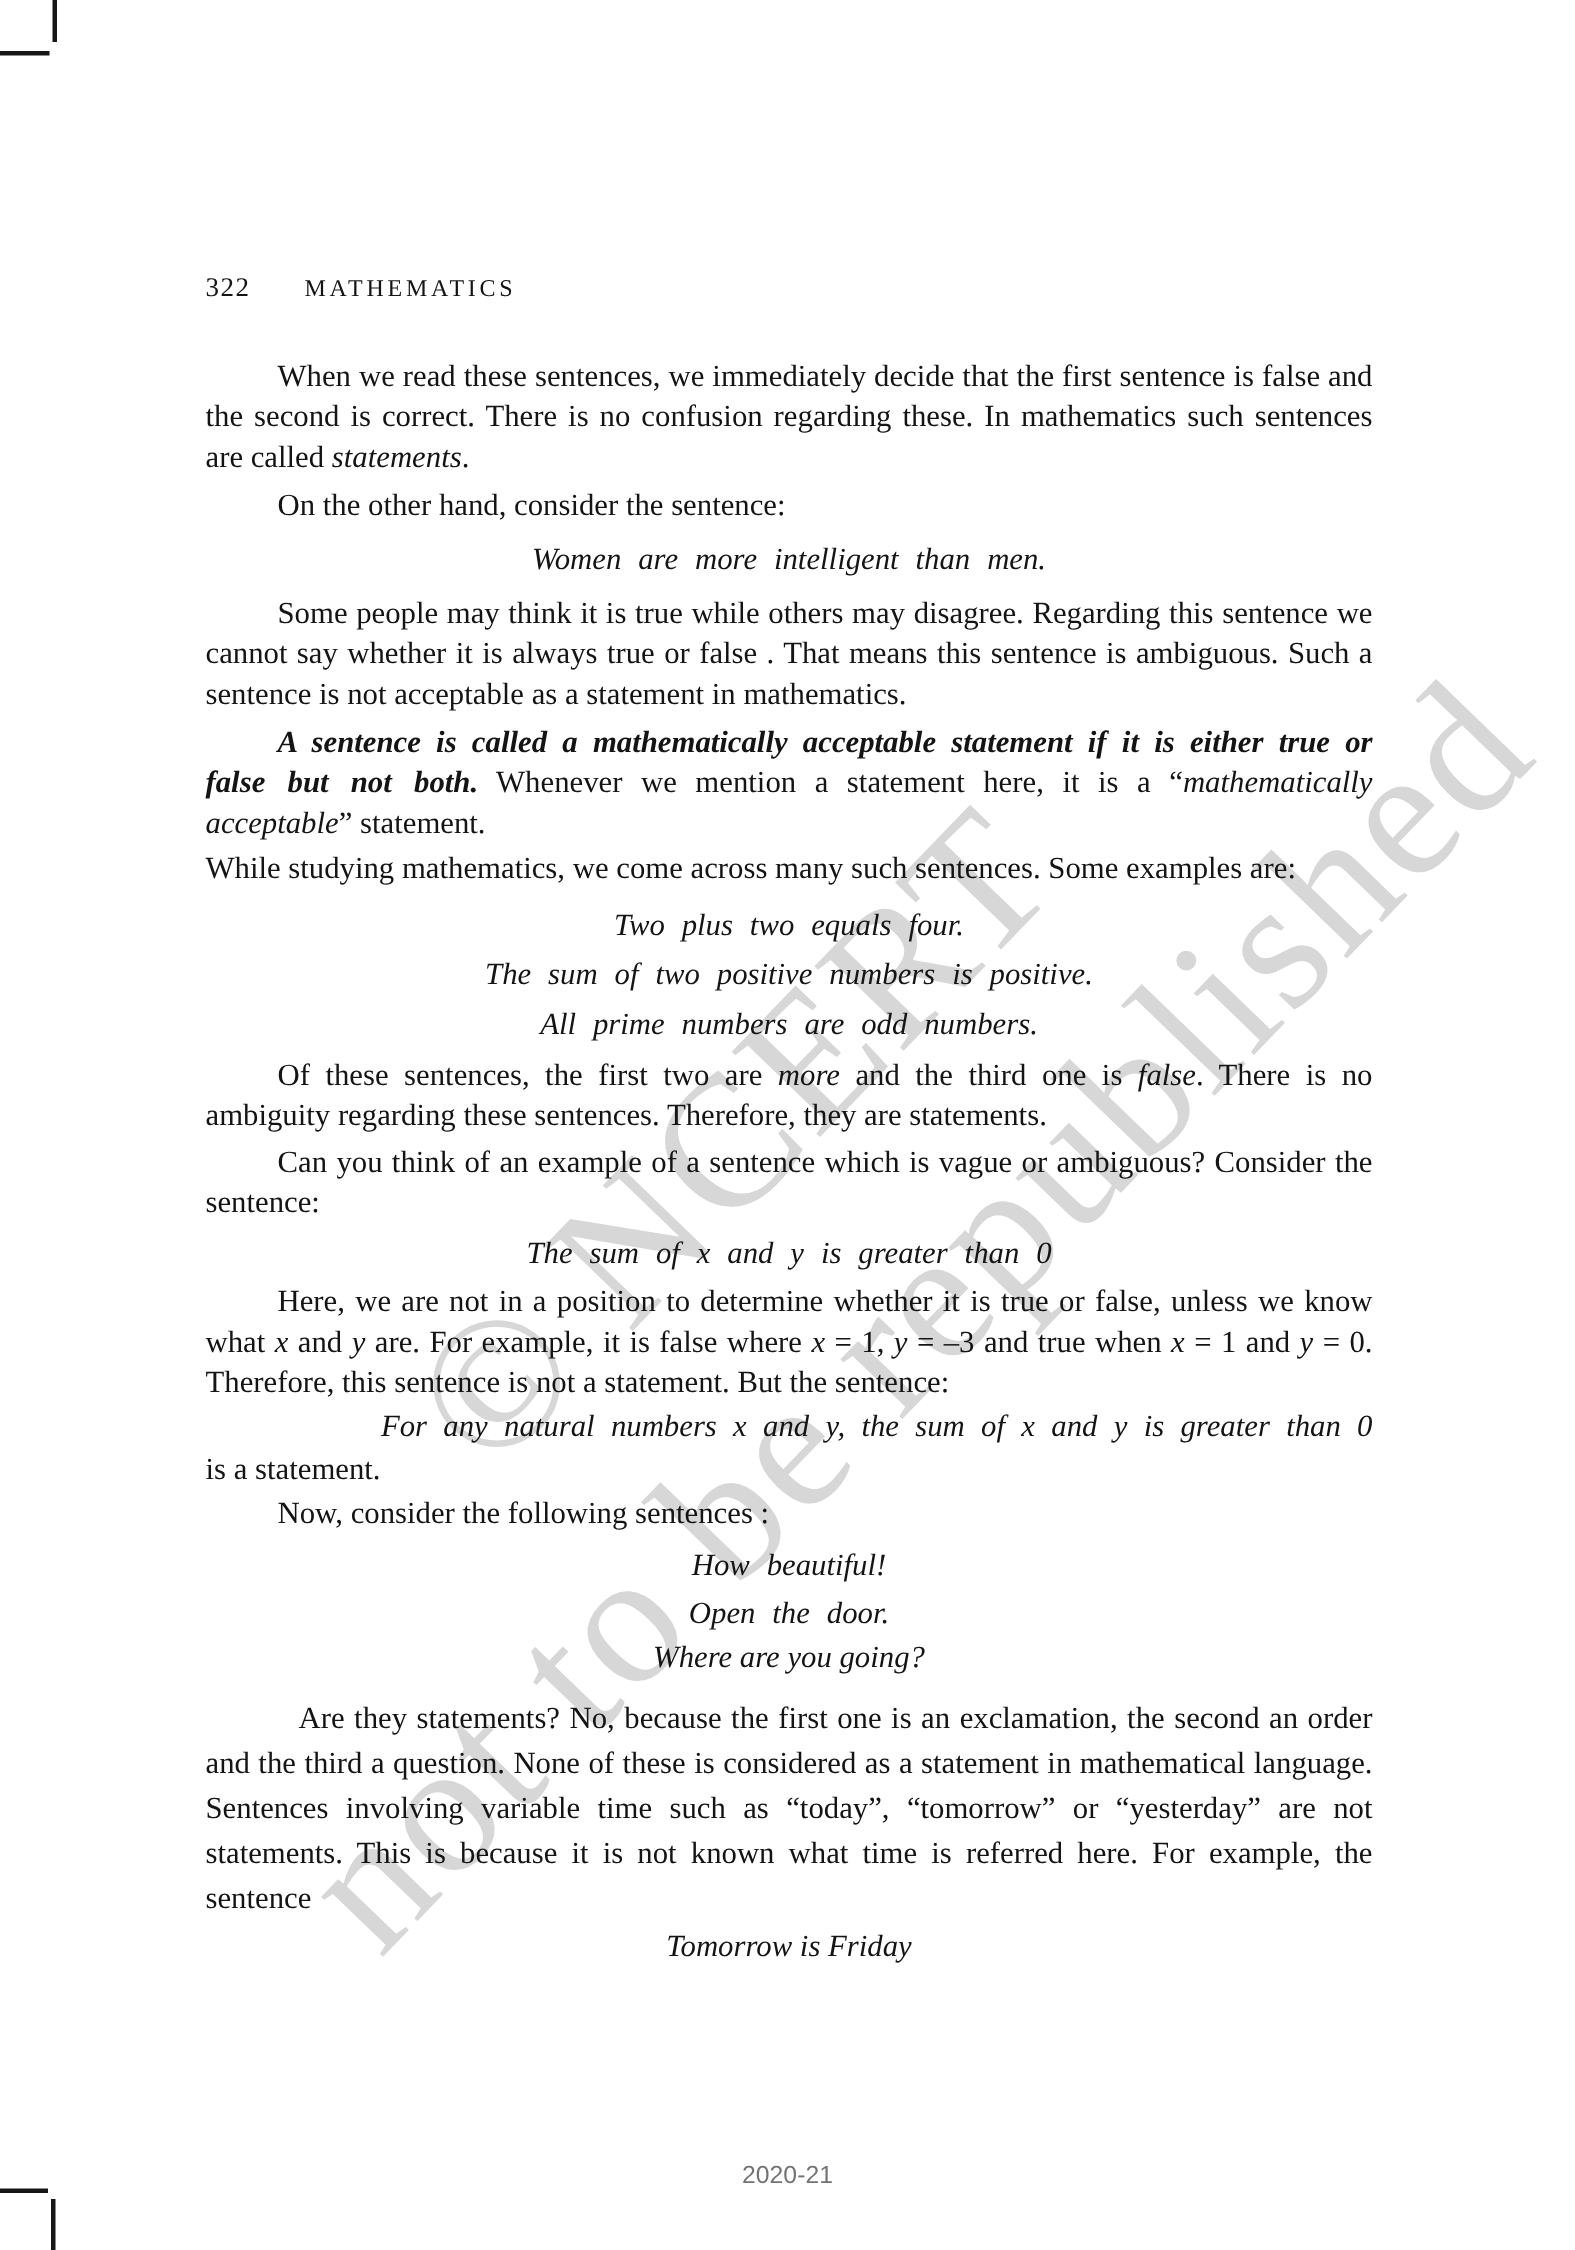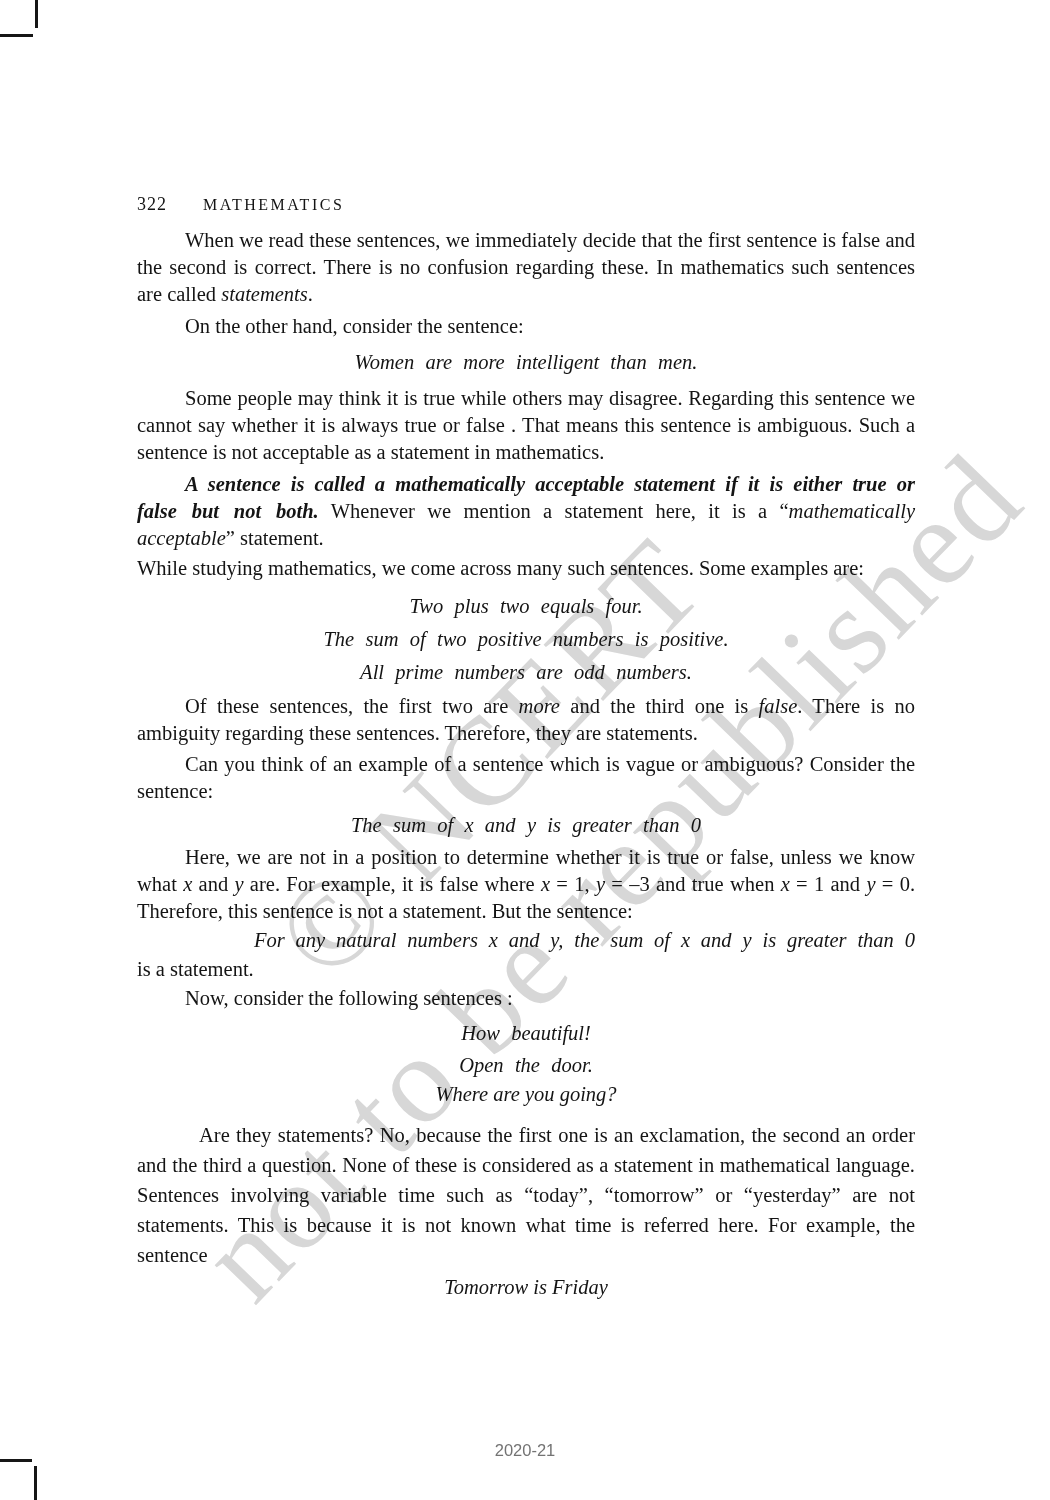--- a/index.html
+++ b/index.html
@@ -36,21 +36,21 @@
     letter-spacing: 3px;
     color: #d7d7d7;
     z-index: 0;
     white-space: nowrap;
     user-select: none;
   }
 
   .page-header {
     position: absolute;
     left: 137px;
-    top: 194px;
+    top: 181px;
     z-index: 1;
     font-size: 18px;
   }
   .page-num { letter-spacing: 1px; }
   .book-title {
     margin-left: 36px;
     font-size: 16px;
     letter-spacing: 2.5px;
   }
 
@@ -113,21 +113,21 @@
     <div>© NCERT</div>
     <div>not to be republished</div>
   </div>
 
   <header class="page-header">
     <span class="page-num">322</span><span class="book-title">MATHEMATICS</span>
   </header>
 
   <main class="content">
 
-    <p class="indent" style="margin-top:2px"><span>When we read these sentences, we immediately decide that the first sentence is false and the second is correct. There is no confusion regarding these. In mathematics such sentences are called </span><i>statements</i><span>.</span></p>
+    <p class="indent" style="margin-top:13px"><span>When we read these sentences, we immediately decide that the first sentence is false and the second is correct. There is no confusion regarding these. In mathematics such sentences are called </span><i>statements</i><span>.</span></p>
 
     <p class="indent" style="margin-top:5px"><span>On the other hand, consider the sentence:</span></p>
 
     <p class="center spread" style="margin-top:8px"><span>Women are more intelligent than men.</span></p>
 
     <p class="indent" style="margin-top:9px"><span>Some people may think it is true while others may disagree. Regarding this sentence we cannot say whether it is always true or false . That means this sentence is ambiguous. Such a sentence is not acceptable as a statement in mathematics.</span></p>
 
     <p class="indent" style="margin-top:5px"><b class="def-bold">A sentence is called a mathematically acceptable statement if it is either true or false but not both.</b><span> Whenever we mention a statement here, it is a “</span><i>mathematically acceptable</i><span>” statement.</span></p>
 
     <p style="margin-top:3px"><span>While studying mathematics, we come across many such sentences. Some examples are:</span></p>

